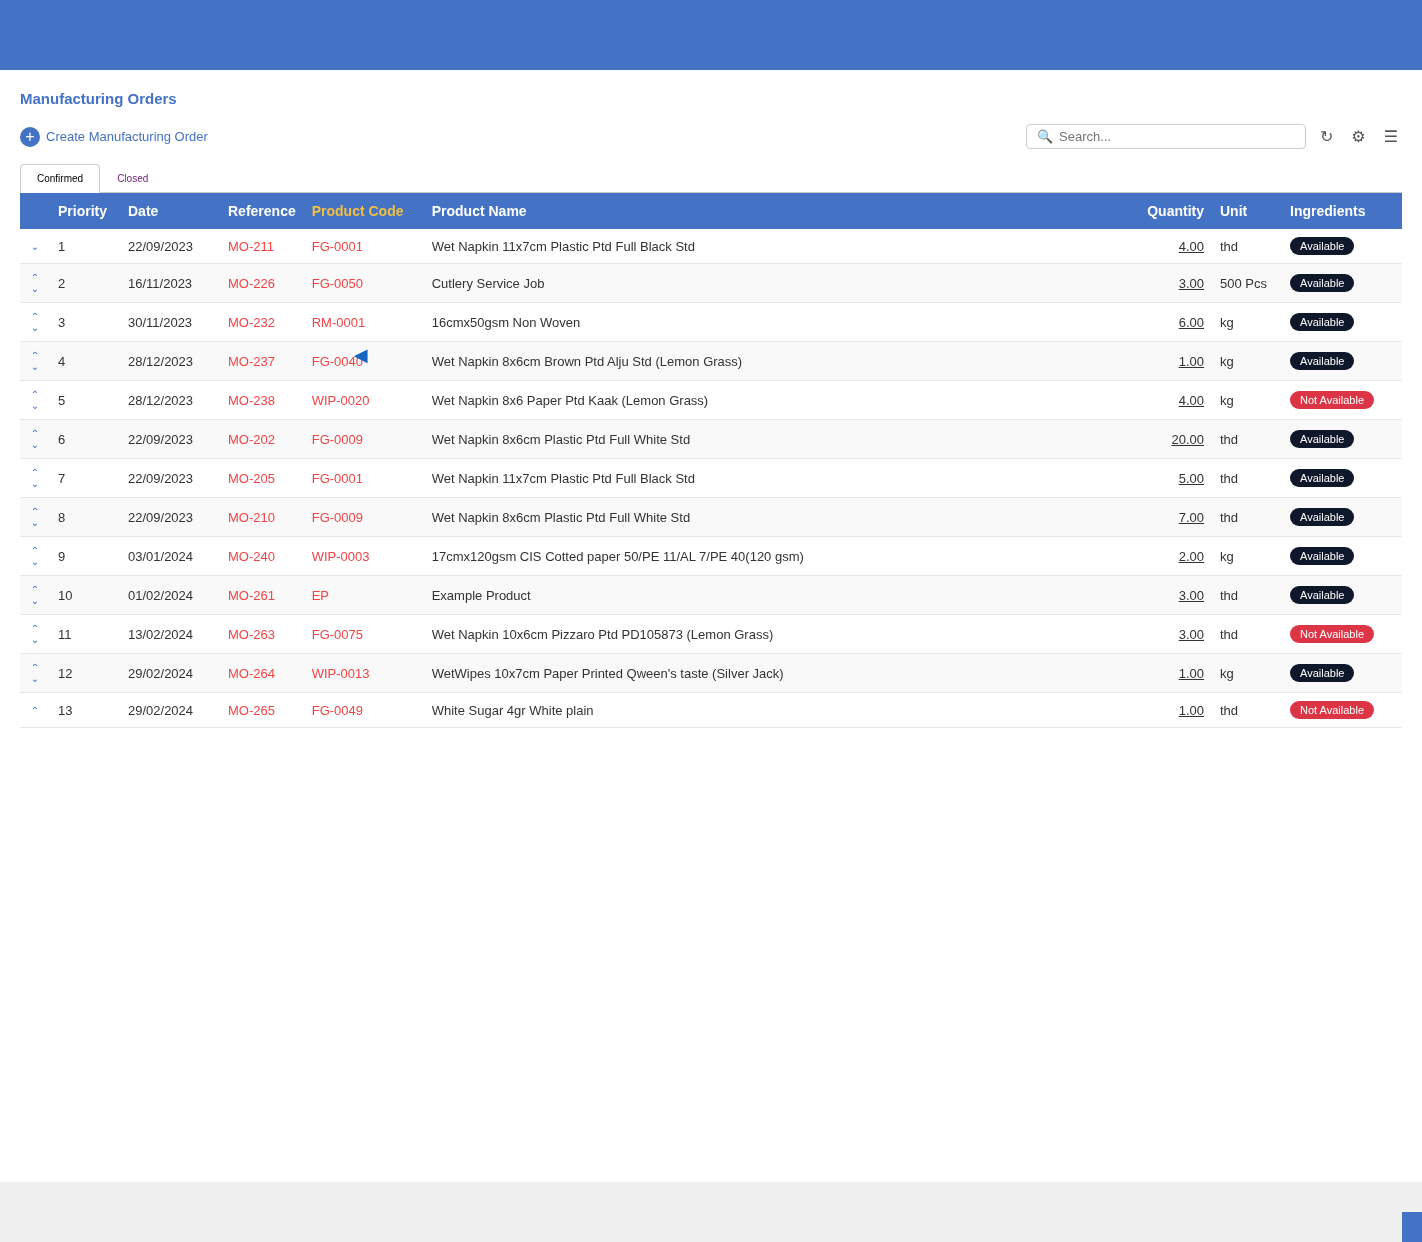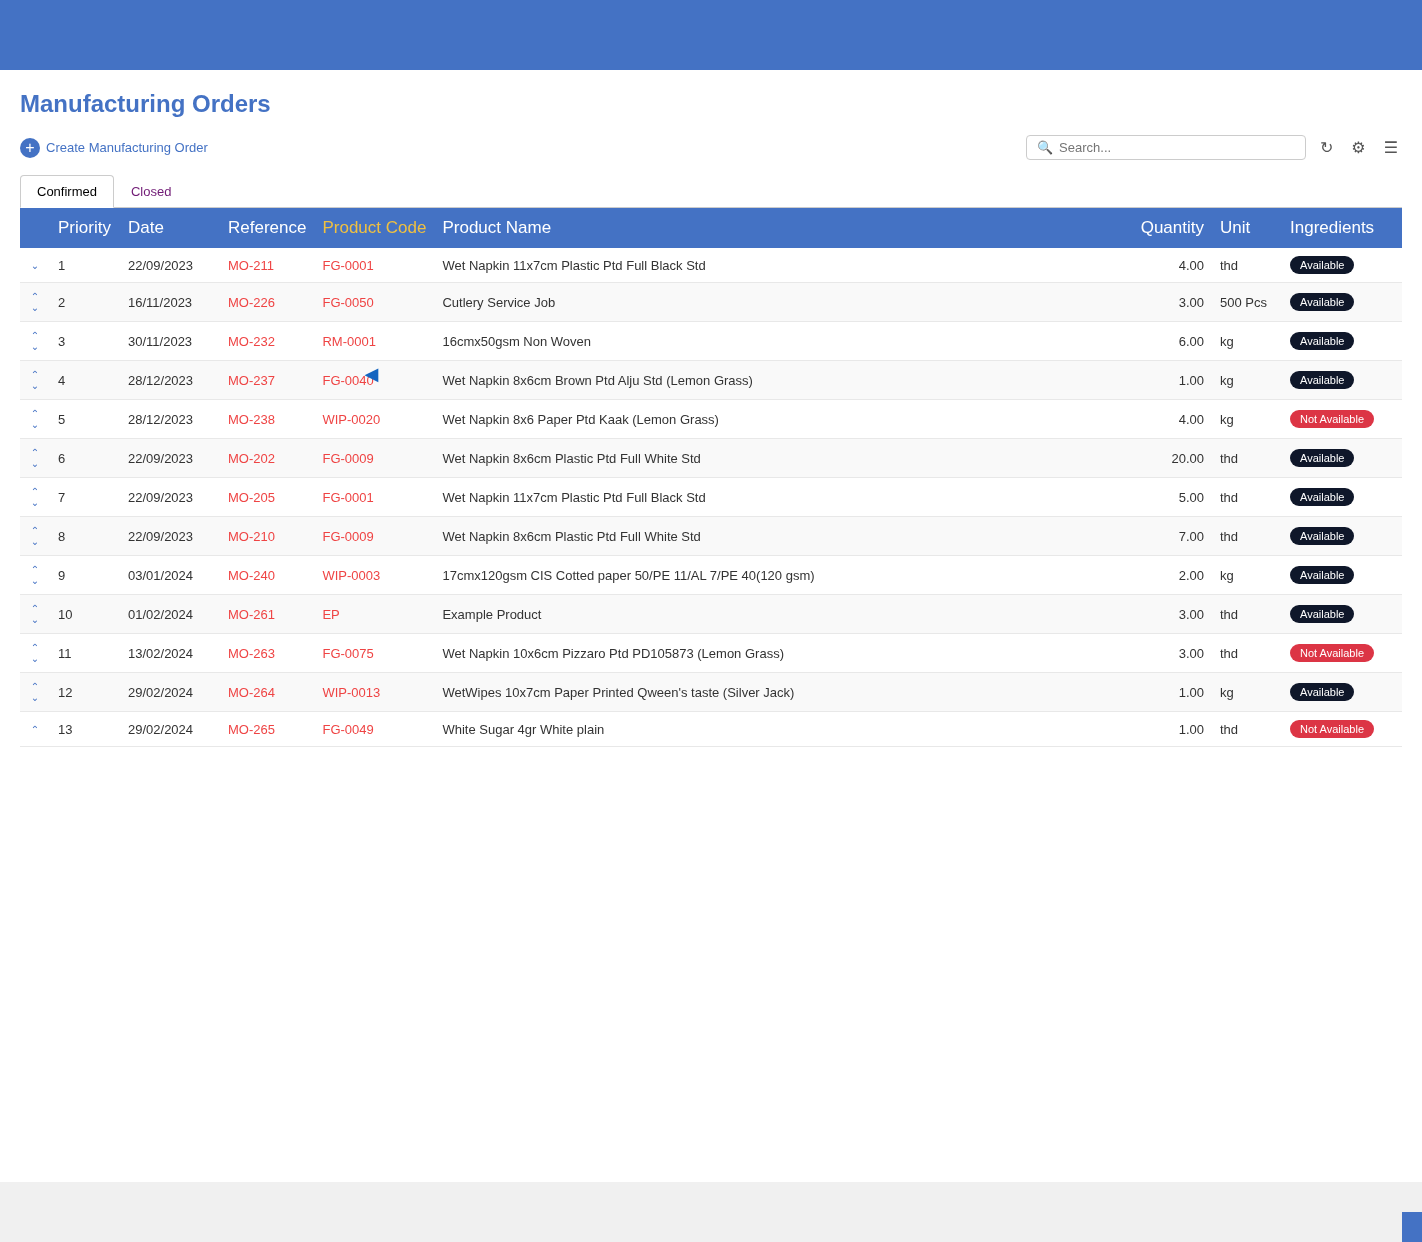--- a/index.html
+++ b/index.html
@@ -13,21 +13,21 @@
 
     .main-content {
       background: #fff;
       margin: 0;
       padding: 20px 20px 40px 20px;
       min-height: calc(100vh - 130px);
     }
 
     .page-title {
       color: #4472c4;
-      font-size: 24px;
+      font-size: 15px;
       font-weight: bold;
       margin-bottom: 16px;
     }
 
     .toolbar {
       display: flex;
       align-items: center;
       justify-content: space-between;
       margin-bottom: 14px;
     }
@@ -94,21 +94,21 @@
 
     .tabs {
       display: flex;
       border-bottom: 1px solid #ccc;
       margin-bottom: 0;
     }
 
     .tab {
       padding: 8px 16px;
       cursor: pointer;
-      font-size: 13px;
+      font-size: 10px;
       border: 1px solid transparent;
       border-bottom: none;
       border-radius: 4px 4px 0 0;
       background: white;
     }
 
     .tab.active {
       border-color: #ccc;
       border-bottom: 1px solid white;
       margin-bottom: -1px;
@@ -126,41 +126,41 @@
     }
 
     thead tr {
       background: #4472c4;
       color: white;
     }
 
     thead th {
       padding: 10px 8px;
       text-align: left;
-      font-weight: 400;
-      font-size: 17px;
+      font-weight: 700;
+      font-size: 14px;
     }
 
     thead th.right { text-align: right; }
 
     tbody tr {
       border-bottom: 1px solid #e8e8e8;
     }
 
     tbody tr:nth-child(even) {
       background: #f9f9f9;
     }
 
     tbody td {
       padding: 8px 8px;
       font-size: 13px;
       color: #333;
     }
 
-    tbody td.right { text-align: right; }
+    tbody td.right { text-align: right; text-decoration: underline; }
 
     .sort-arrows {
       display: flex;
       flex-direction: column;
       align-items: center;
       color: #4472c4;
       font-size: 10px;
       cursor: pointer;
       line-height: 1.1;
     }

